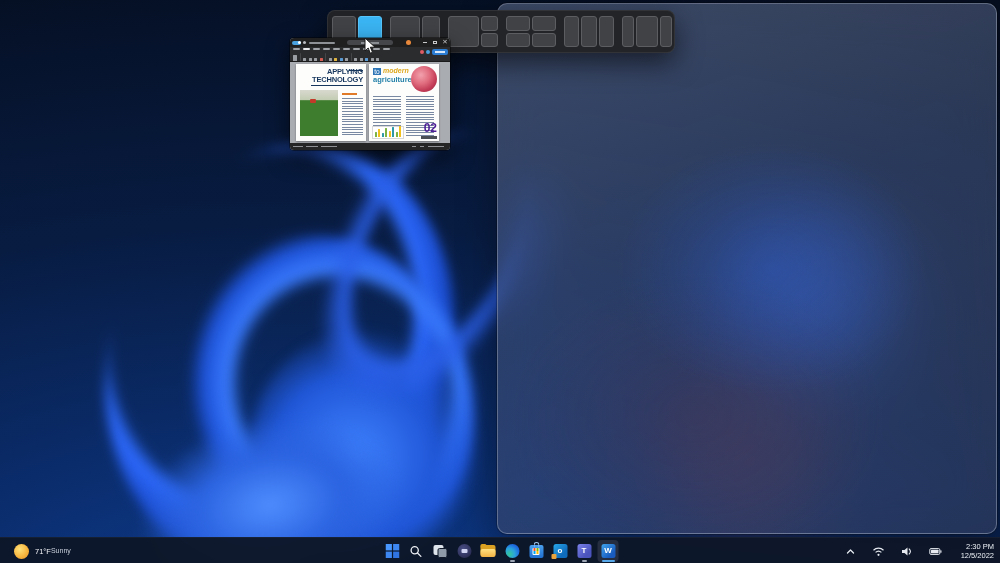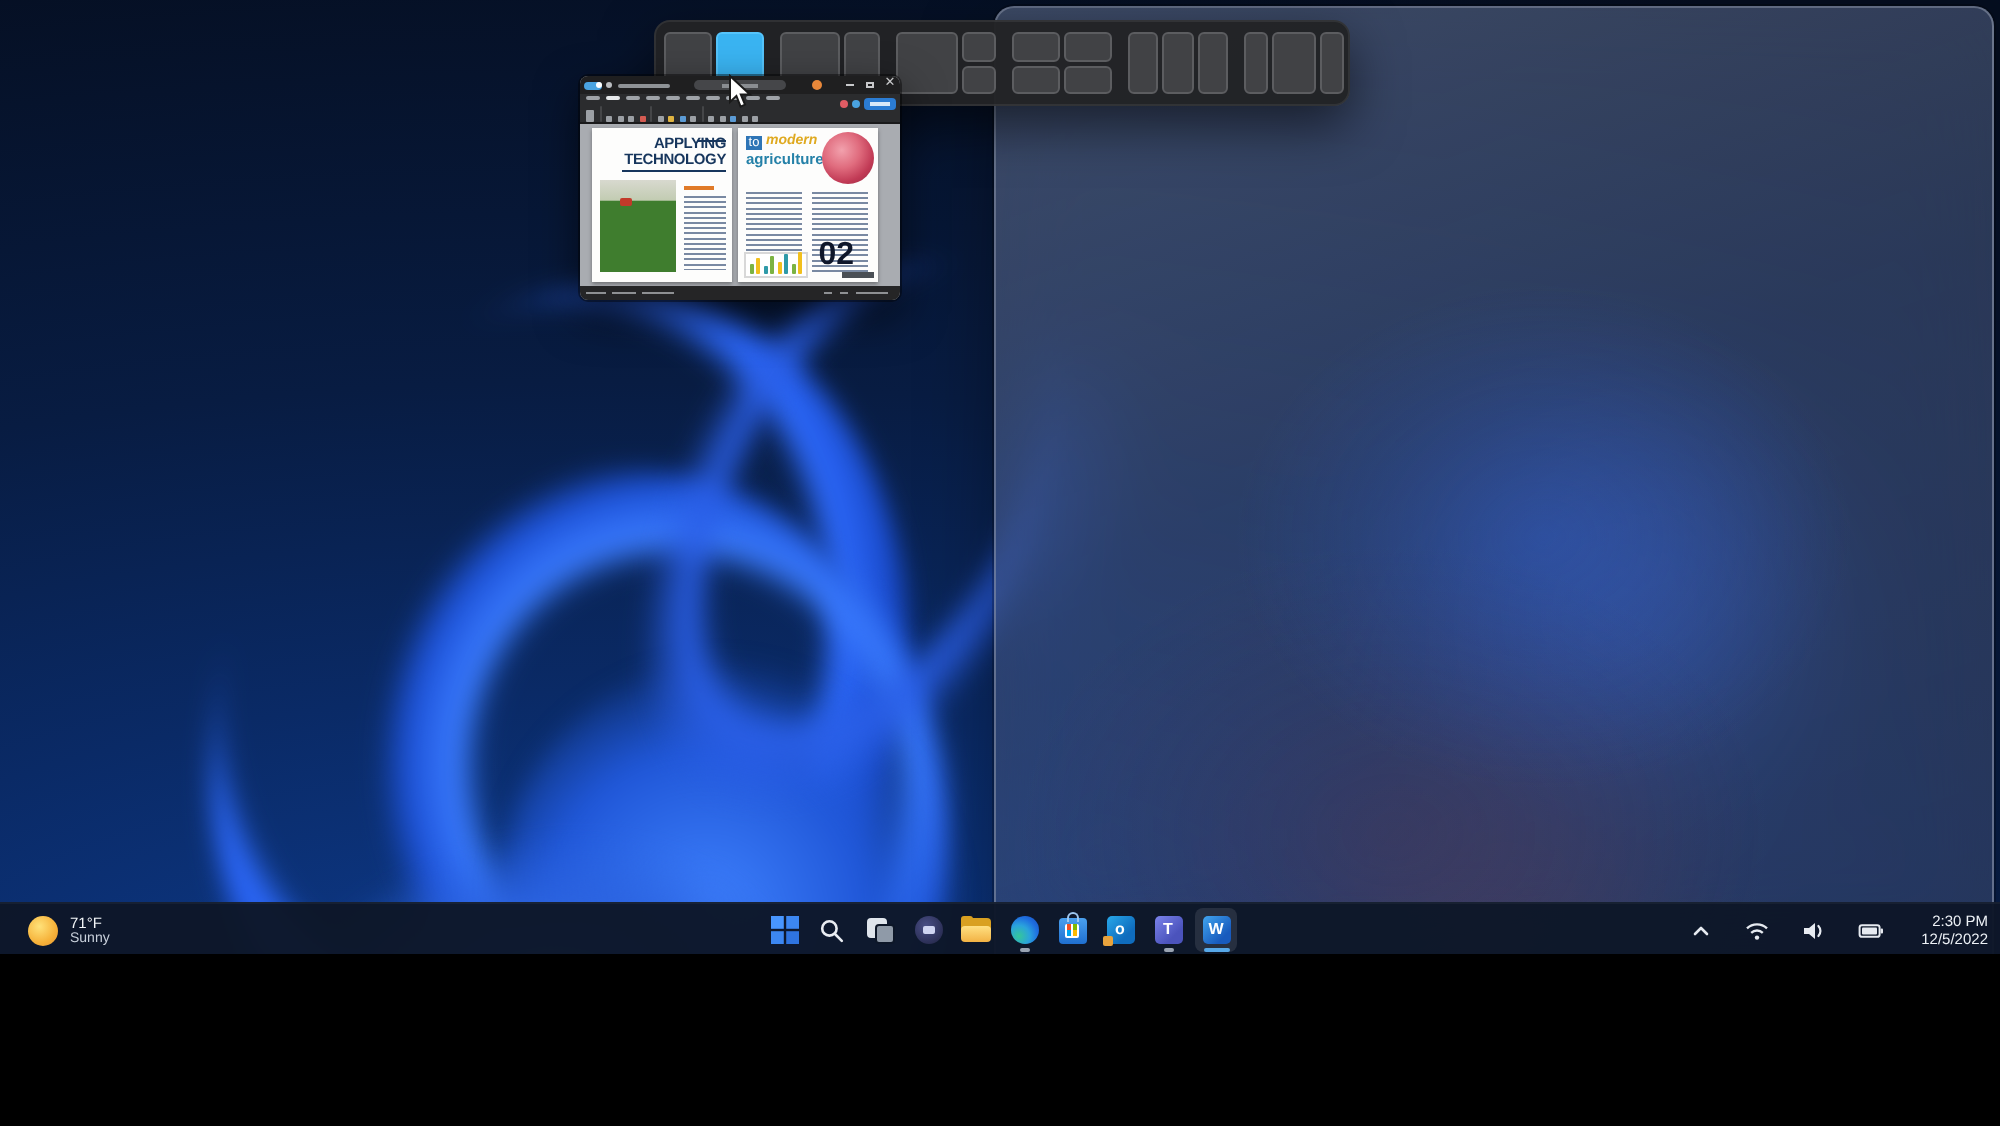--- a/index.html
+++ b/index.html
@@ -1,18 +1,18 @@
 <!DOCTYPE html>
 <html><head>
 <meta charset="utf-8">
 <style>
   * { margin:0; padding:0; box-sizing:border-box; }
   html,body { width:1000px; height:563px; overflow:hidden; background:#000;
     font-family:"Liberation Sans", sans-serif; }
-  .desktop { position:relative; width:1000px; height:477px; overflow:hidden;
+  .desktop { position:relative; width:1000px; height:563px; overflow:hidden;
     background: radial-gradient(140% 125% at 30% 115%, #0e3f97 0%, #0a2a66 34%, #081c42 60%, #050e20 100%); }
 
   
   .wp { position:absolute; inset:0; }
   .wp-blob { position:absolute; border-radius:50%; filter:blur(6px); }
   .b1 { left:110px; top:140px; width:340px; height:430px; transform:rotate(18deg);
     background: radial-gradient(ellipse at 42% 45%, rgba(0,0,0,0) 52%, #2e6bff 56%, #1747c6 66%, rgba(10,30,90,0) 72%); }
   .b2 { left:190px; top:230px; width:280px; height:330px; transform:rotate(-24deg);
     background: radial-gradient(ellipse at 55% 50%, rgba(0,0,0,0) 46%, #3a7bff 52%, #1d52d8 63%, rgba(10,30,90,0) 70%); }
   .b3 { left:250px; top:330px; width:230px; height:230px;
@@ -102,37 +102,37 @@
     font-size:6.5px; line-height:7px; text-align:center; transform-origin:left top; }
   .rp-modern { position:absolute; left:14px; top:3px; color:#dfa91f; font-weight:bold; font-style:italic; font-size:7px; }
   .rp-agri { position:absolute; left:4px; top:11px; color:#2581a8; font-weight:bold; font-size:7.5px; }
   .flower { position:absolute; right:2px; top:2px; width:26px; height:26px; border-radius:50%;
     background: radial-gradient(circle at 38% 35%, #f2a1ad 0%, #e06c7e 38%, #c13a55 68%, #8e2840 100%); }
   .rp-txt1 { left:4px; top:32px; width:28px; height:40px; }
   .rp-txt2 { left:37px; top:32px; width:28px; height:40px; }
   .chart { position:absolute; left:3px; top:62px; width:32px; height:13px; background:#fff;
     border:0.5px solid #d8d8d8; display:flex; align-items:flex-end; gap:1.5px; padding:1px 2px; }
   .chart .bar { width:2px; border-radius:0.5px; }
-  .rp-num { position:absolute; right:12px; top:58px; font-size:16px; font-weight:bold; color:#0f172a; line-height:12px; }
+  .rp-num { position:absolute; right:2px; top:58px; font-size:12px; font-weight:bold; color:#4c1d95; line-height:12px; }
   .rp-cap { position:absolute; right:2px; top:72px; width:16px; height:2.5px; background:#4a4f55; }
   .status { position:relative; height:7px; background:#252526; }
   .status s { position:absolute; top:2.5px; height:1.5px; background:#8e9093; display:block; }
 
   
   .cursor { position:absolute; left:364px; top:37px; z-index:6; }
 
   
   .taskbar { position:absolute; left:0; bottom:0; width:1000px; height:26px; z-index:5;
     background:rgba(13,23,40,0.97); border-top:1px solid rgba(255,255,255,0.04);
     display:flex; align-items:center; }
   .weather { position:absolute; left:8px; top:0; height:26px; display:flex; align-items:center; gap:6px;
     padding:0 6px; border-radius:4px; }
   .sun { width:15px; height:15px; border-radius:50%;
     background: radial-gradient(circle at 38% 35%, #ffe27a 0%, #f6b23a 60%, #e8952f 100%); }
-  .wtxt { display:flex; flex-direction:column; }
+  .wtxt { display:flex; flex-direction:row; }
   .wtemp { color:#f2f5f8; font-size:7.5px; line-height:9px; }
   .wcond { color:#c9d1dc; font-size:7px; line-height:8px; }
   .tb-center { position:absolute; left:50%; top:2px; transform:translateX(-50%); display:flex; gap:3px; }
   .tb-slot { width:21px; height:22px; border-radius:4px; display:flex; align-items:center; justify-content:center; position:relative; }
   .tb-slot.active { background:rgba(255,255,255,0.10); }
   .run-dash { position:absolute; bottom:0px; left:50%; transform:translateX(-50%); width:5px; height:2px;
     border-radius:1px; background:#9aa4b2; }
   .run-dash.word { width:13px; height:2.5px; background:#57a8e8; }
   .appletter { color:#fff; font-weight:bold; font-size:8px; line-height:8px; }
   .sq-logo { width:14px; height:14px; border-radius:2.5px; display:flex; align-items:center; justify-content:center; position:relative; }

